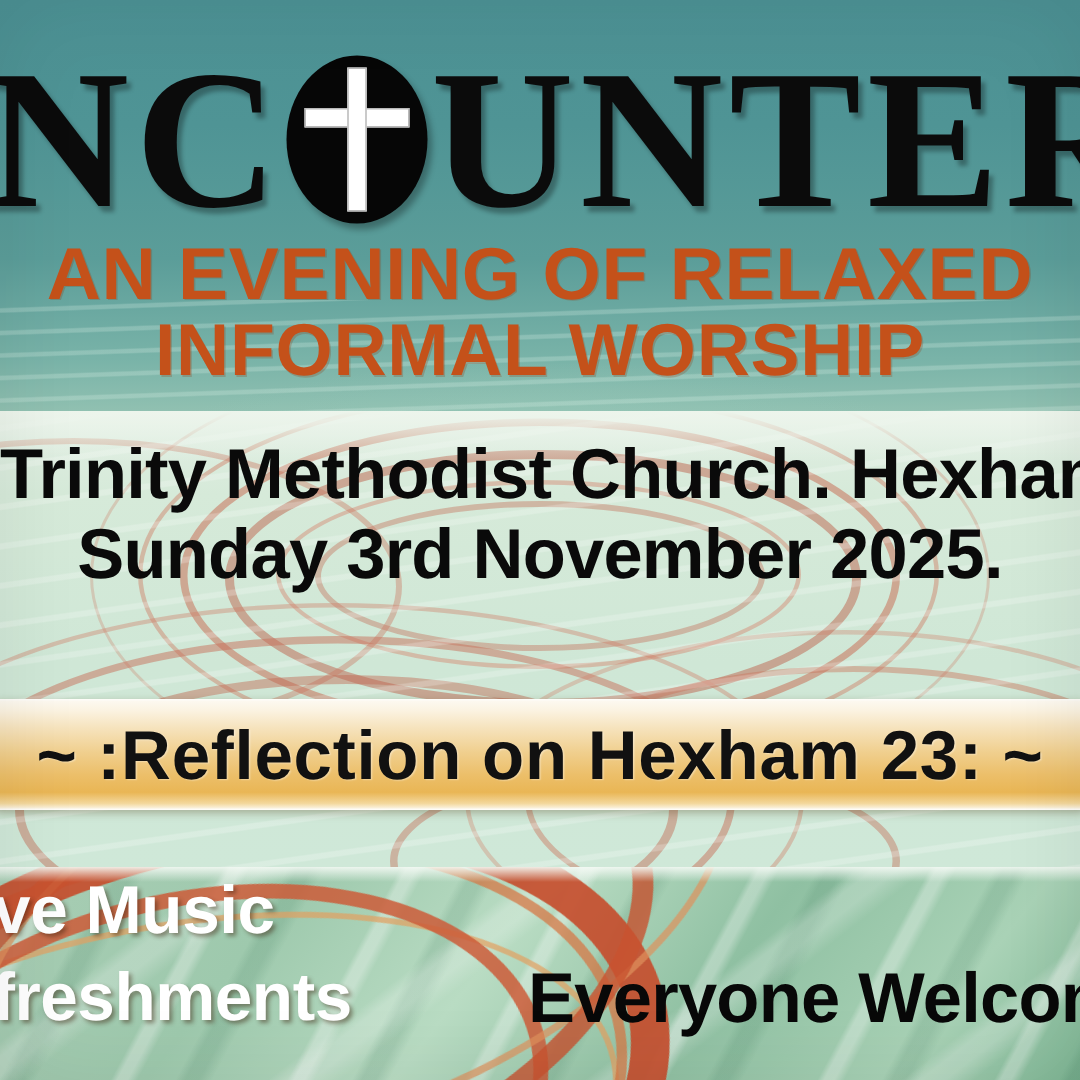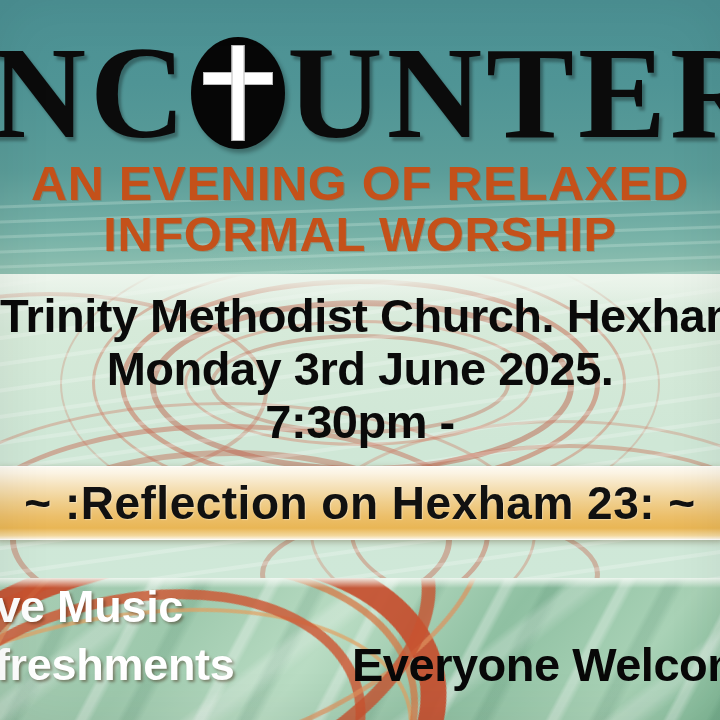--- a/index.html
+++ b/index.html
@@ -224,22 +224,21 @@
       <span class="hbar"></span>
       <span class="vbar"></span>
     </span>
     <span class="title-txt">UNTER</span>
   </div>
 
   <div class="subtitle sub1">AN EVENING OF RELAXED</div>
   <div class="subtitle sub2">INFORMAL WORSHIP</div>
 
   <div class="venue v1">Trinity Methodist Church. Hexham</div>
-  <div class="venue v2">Monday 3rd June 2025.</div>
-  <div class="venue v3">7:30pm -</div>
+  <div class="venue v2">Sunday 3rd November 2025.</div>
 
   <div class="banner">
     <span class="banner-txt">~ :Reflection on Hexham 23: ~</span>
   </div>
 
   <div class="feat feat1">Live Music</div>
   <div class="feat feat2">Refreshments</div>
 
   <div class="welcome">Everyone Welcome</div>
 

